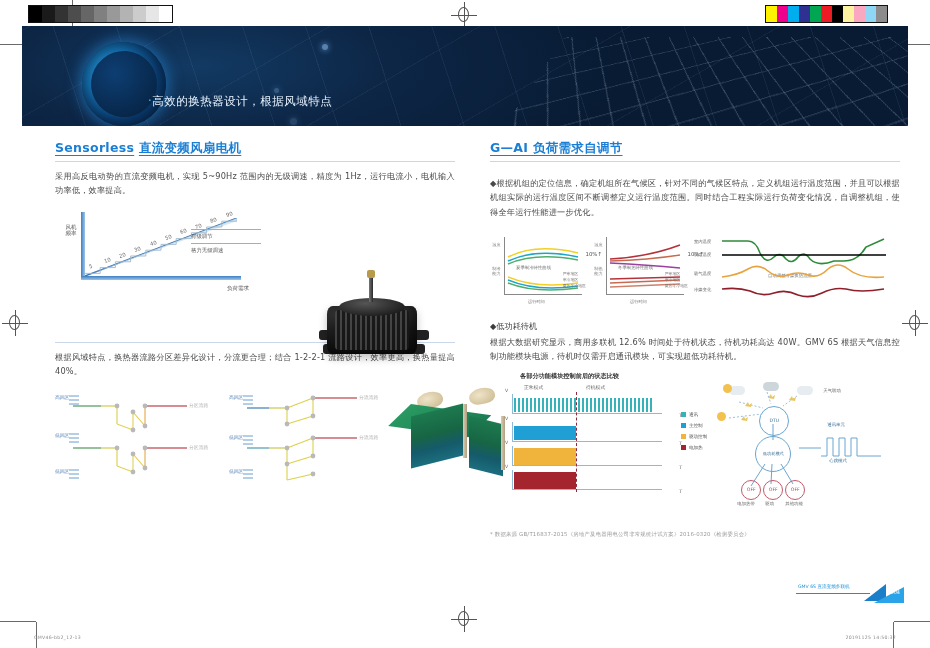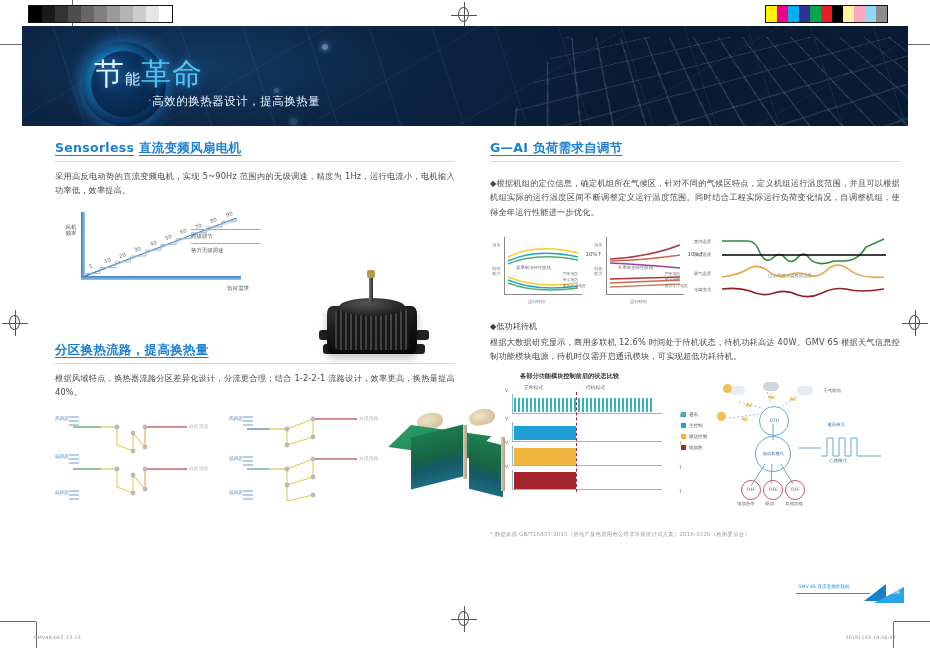--- a/index.html
+++ b/index.html
@@ -306,25 +306,22 @@
   </div>
 
 <div class="banner">
   <div class="faintlines"></div>
   <div class="mesh"></div>
   <div class="dot" style="left:300px;top:18px;width:6px;height:6px;"></div>
   <div class="dot" style="left:62px;top:56px;width:4px;height:4px;"></div>
   <div class="dot" style="left:252px;top:62px;width:5px;height:5px;opacity:.5"></div>
   <div class="dot" style="left:268px;top:92px;width:7px;height:7px;opacity:.35"></div>
   <div class="orb"></div>
-  <div class="banner-title">
-    <span class="wh">节</span><span class="sm wh">能</span><span>革命</span>
-  </div>
   <div class="banner-sub">
-    <span class="bullet">·</span><span>高效的换热器设计，提高换热量</span>
+    <span class="bullet">·</span><span>高效的换热器设计，根据风域特点</span>
   </div>
 </div>
 
 <div class="col col-left">
 
   <div>
     <div class="sec-title">
       <span class="u">Sensorless</span>
       <span class="u">直流变频风扇电机</span>
     </div>
@@ -372,23 +369,20 @@
         <div class="fins"></div>
         <div class="top"></div>
         <div class="shaft"></div>
         <div class="shaft-tip"></div>
       </div>
     </div>
   </div>
 
 
   <div style="margin-top:14px;">
-    <div class="sec-title">
-      <span class="u">分区换热流路，提高换热量</span>
-    </div>
     <div class="sec-rule"></div>
     <div class="body-text">根据风域特点，换热器流路分区差异化设计，分流更合理；结合 1-2-2-1 流路设计，效率更高，换热量提高 40%。</div>
 
     <div class="flows">
 
       <div class="flow-card">
         <svg width="160" height="98" viewBox="0 0 160 98">
           <g stroke-width="1.1" fill="none">
             <path d="M18,20 L46,20" stroke="#3f8f4a"></path>
               <path d="M46,20 L62,20" stroke="#c8c63f"></path>

